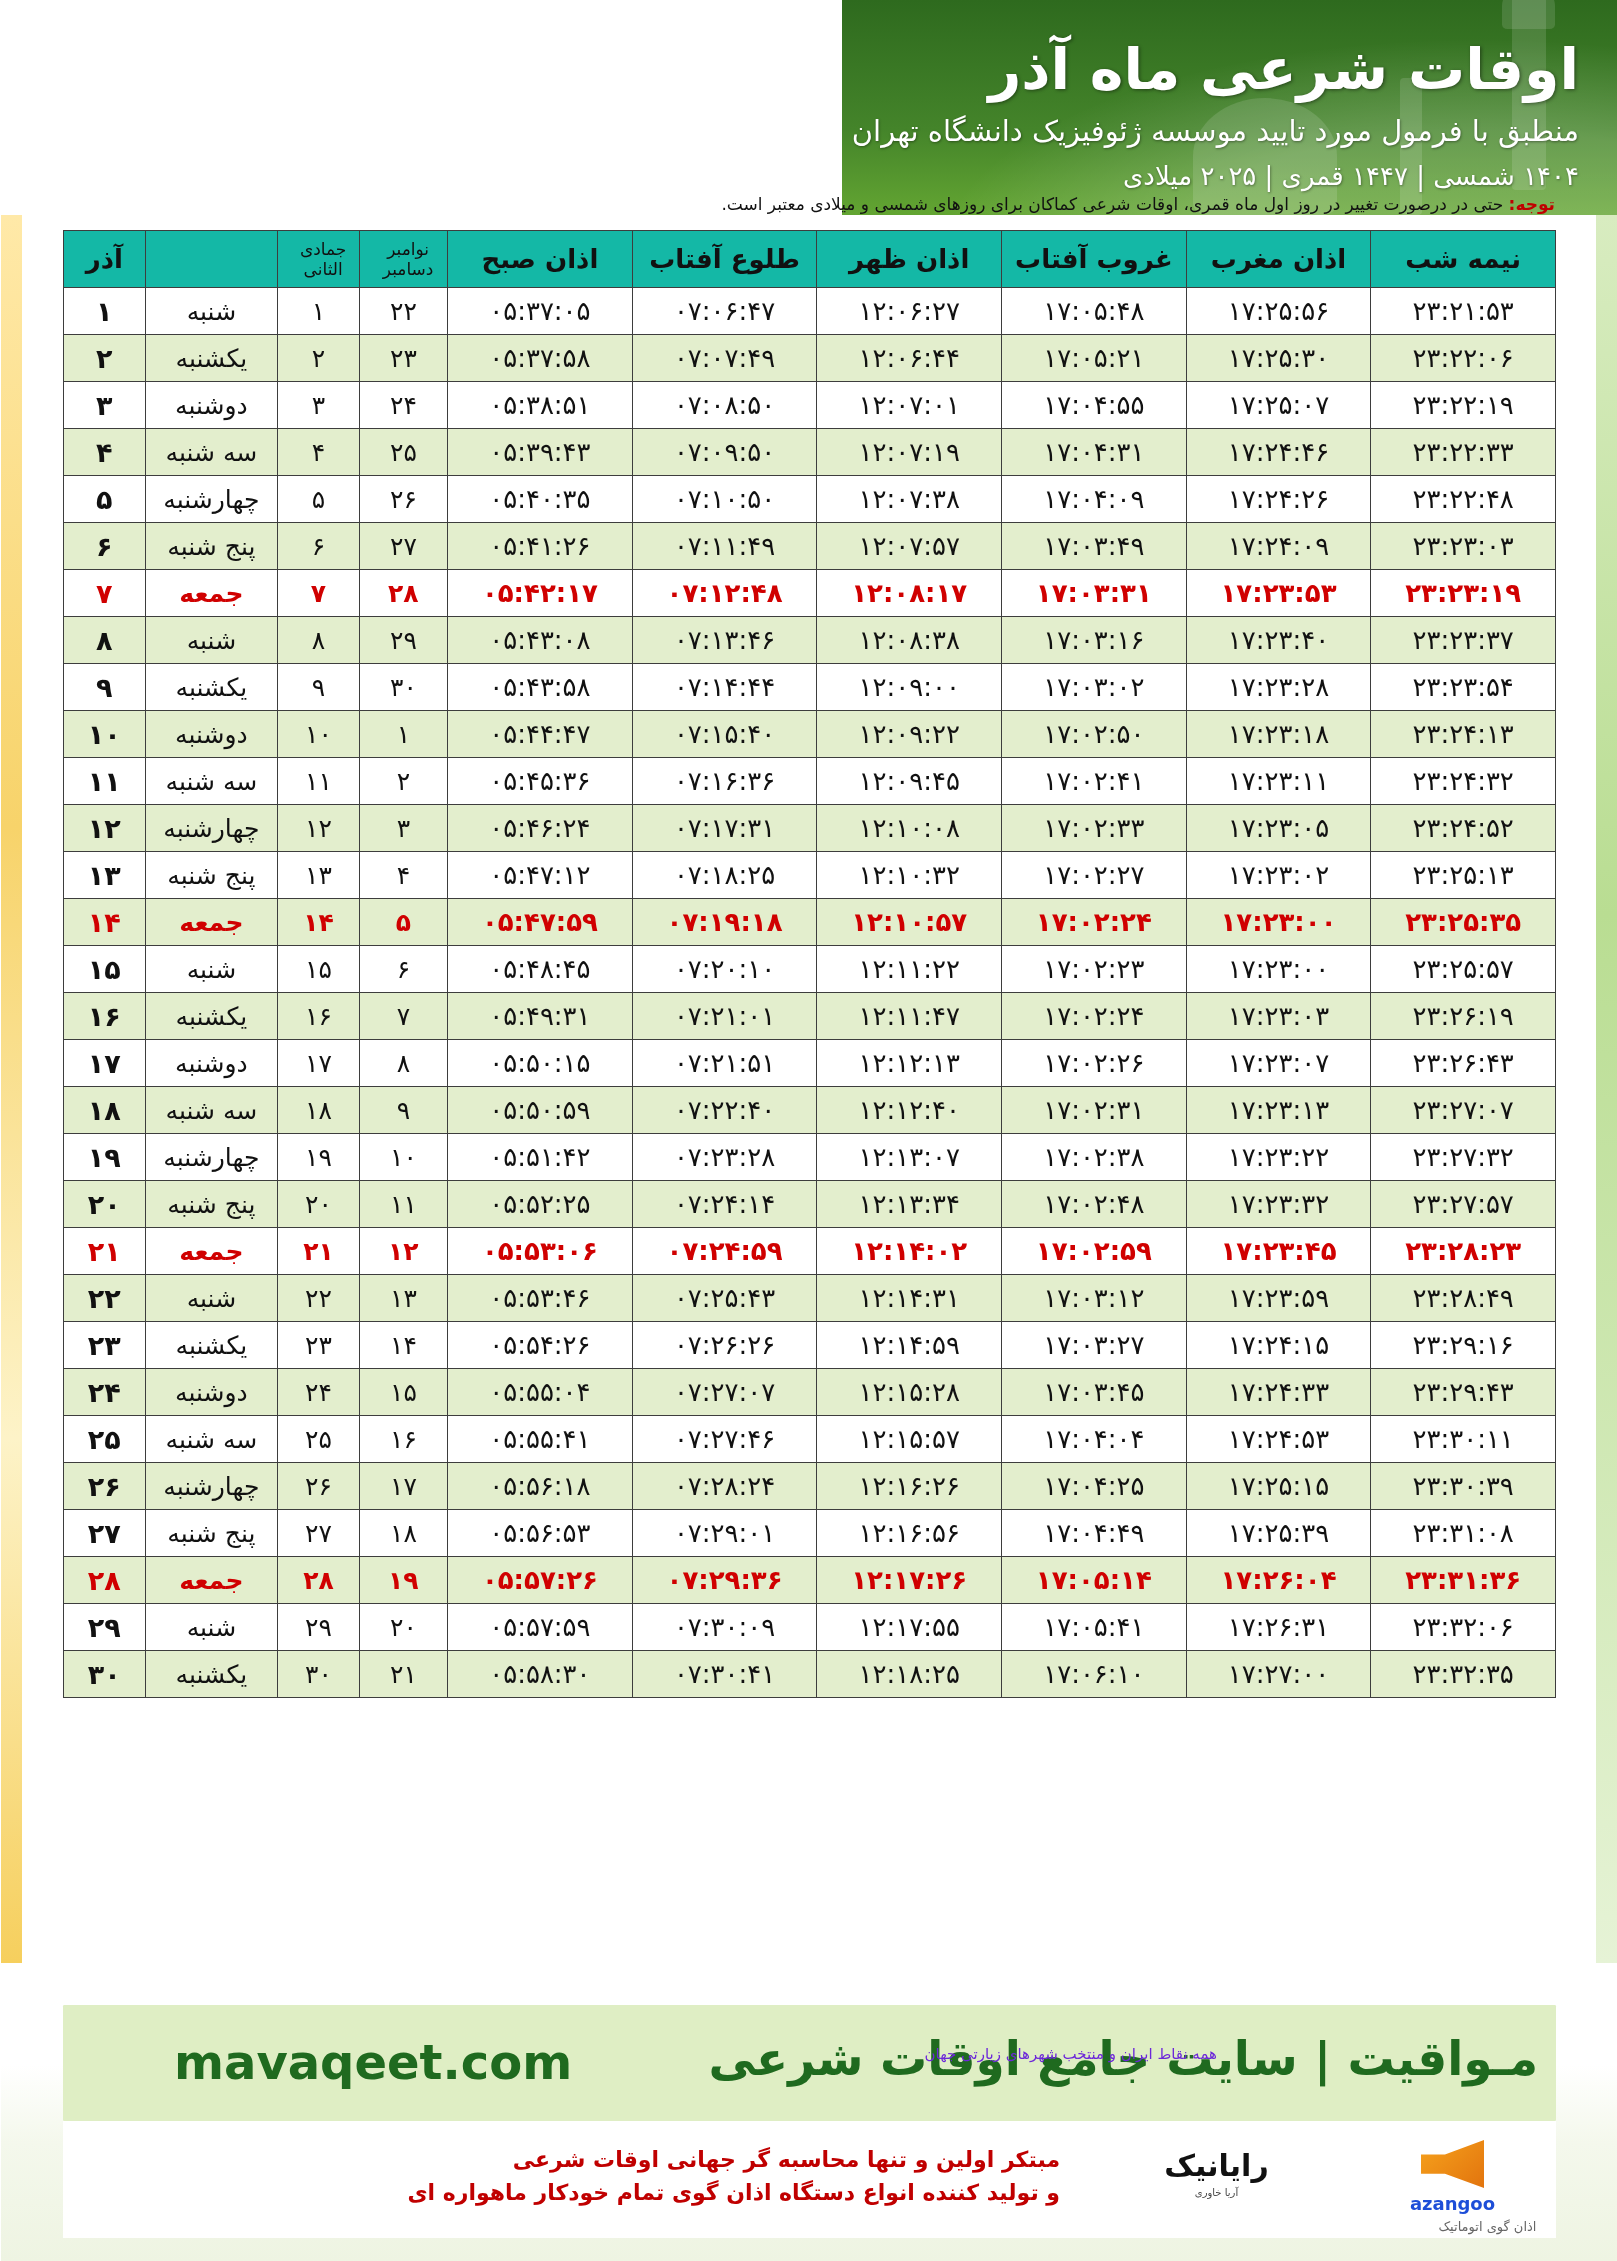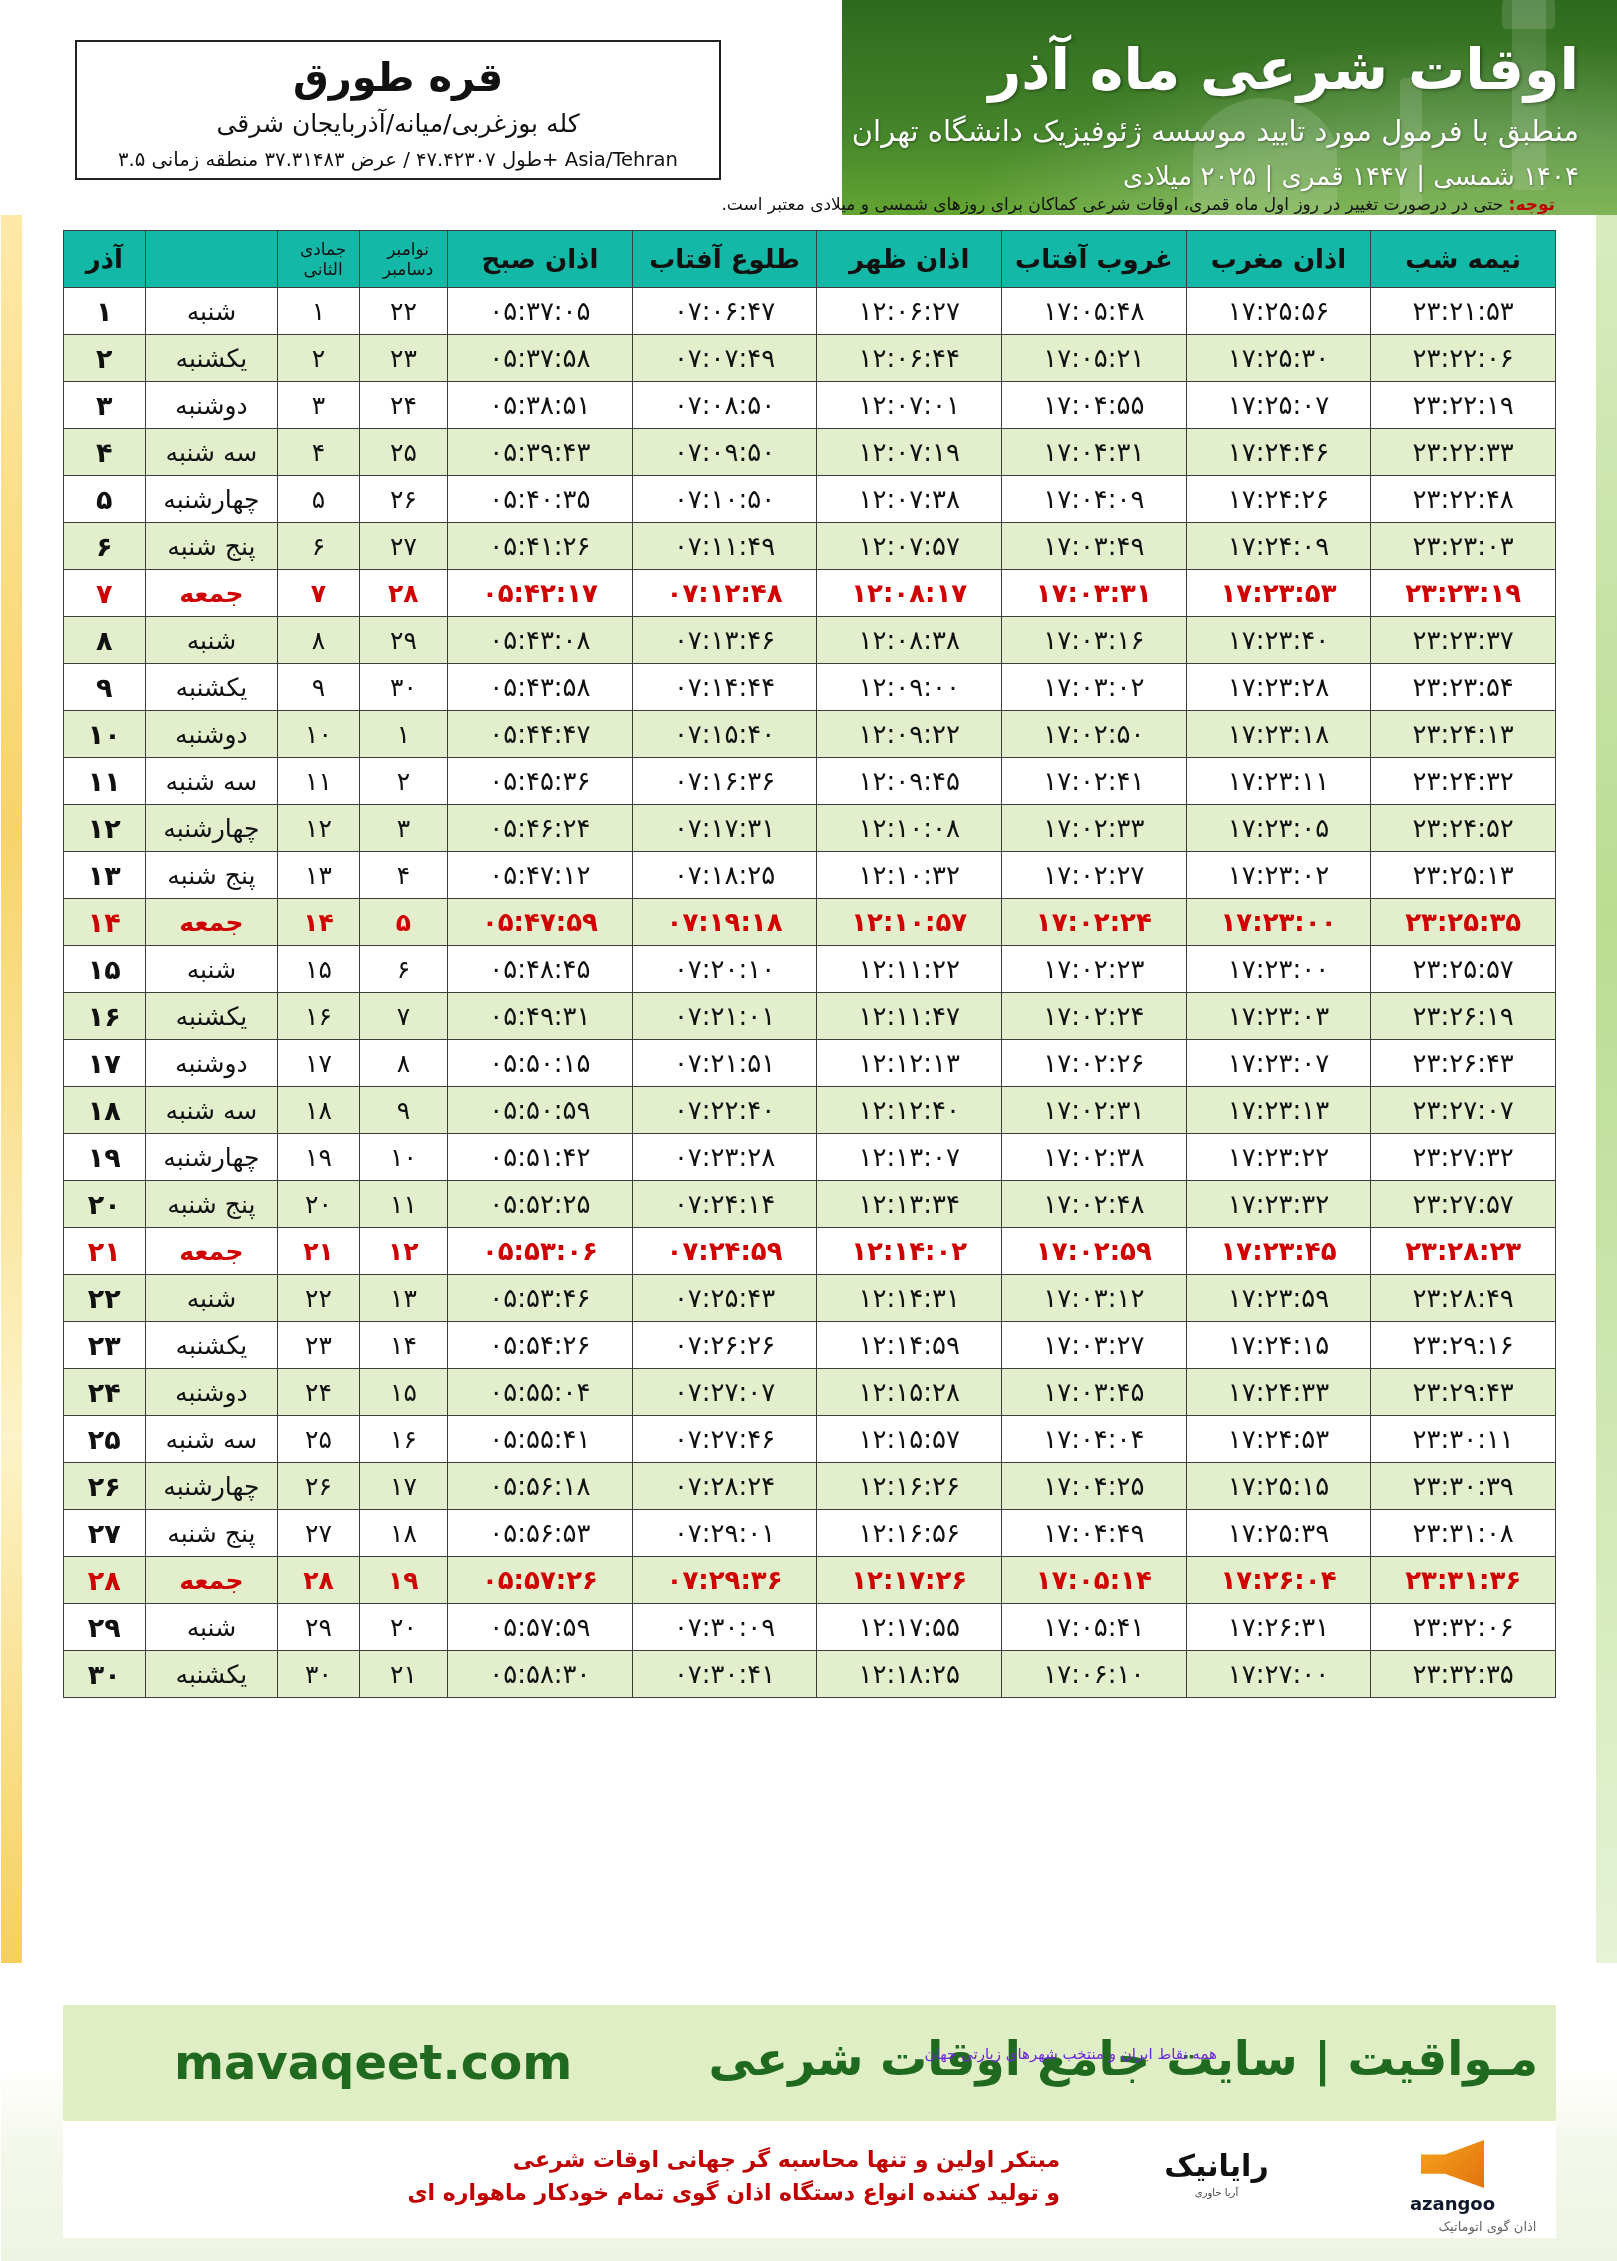--- a/index.html
+++ b/index.html
@@ -108,21 +108,21 @@
   }
   .logo-azan{
     position:absolute;right:22px;top:15.7px;width:163px;height:84px;
     background:#ffffff;border:0;text-align:center;
   }
   .logo-azan .speaker{
     display:inline-block;width:63px;height:48px;margin-top:3.9px;
     background:linear-gradient(135deg,#f6a21c 0%,#e2740e 100%);
     clip-path:polygon(0 30%,38% 30%,100% 0,100% 100%,38% 70%,0 70%);
   }
-  .logo-azan .name{font-size:18px;font-weight:bold;color:#0f172a;margin-top:2.6px;}
+  .logo-azan .name{font-size:18px;font-weight:bold;color:#1d4ed8;margin-top:2.6px;}
   .logo-rayaneh{
     position:absolute;right:209px;top:17px;width:261px;height:82px;text-align:center;
   }
   .logo-rayaneh .ln1{font-size:30px;font-weight:bold;color:#111;margin-top:10.4px;}
   .logo-rayaneh .ln2{font-size:10px;color:#444;margin-top:3.9px;}
   .logo-azangoo-txt{
     position:absolute;right:19.6px;top:98px;font-size:13px;color:#666;
   }
 </style>
 </head>
@@ -140,25 +140,20 @@
 <div class="bg-right-stripe"></div>
 <div class="bg-bottom"></div>
 
 <div class="header">
   <div class="title-block">
     <div class="title-main">اوقات شرعی ماه آذر</div>
     <div class="title-sub">منطبق با فرمول مورد تایید موسسه ژئوفیزیک دانشگاه تهران</div>
     <div class="title-dates">۱۴۰۴ شمسی | ۱۴۴۷ قمری | ۲۰۲۵ میلادی</div>
   </div>
 
-  <div class="city-box">
-    <div class="city-name">قره طورق</div>
-    <div class="city-sub">کله بوزغربی/میانه/آذربایجان شرقی</div>
-    <div class="city-coord">طول ۴۷.۴۲۳۰۷ / عرض ۳۷.۳۱۴۸۳  منطقه زمانی ۳.۵+ Asia/Tehran</div>
-  </div>
 </div>
 
 <div class="note-row">
   <b>توجه:</b>
   <span>حتی در درصورت تغییر در روز اول ماه قمری، اوقات شرعی کماکان برای روزهای شمسی و میلادی معتبر است.</span>
 </div>
 
 <div class="table-wrap">
   <table>
     <colgroup>

